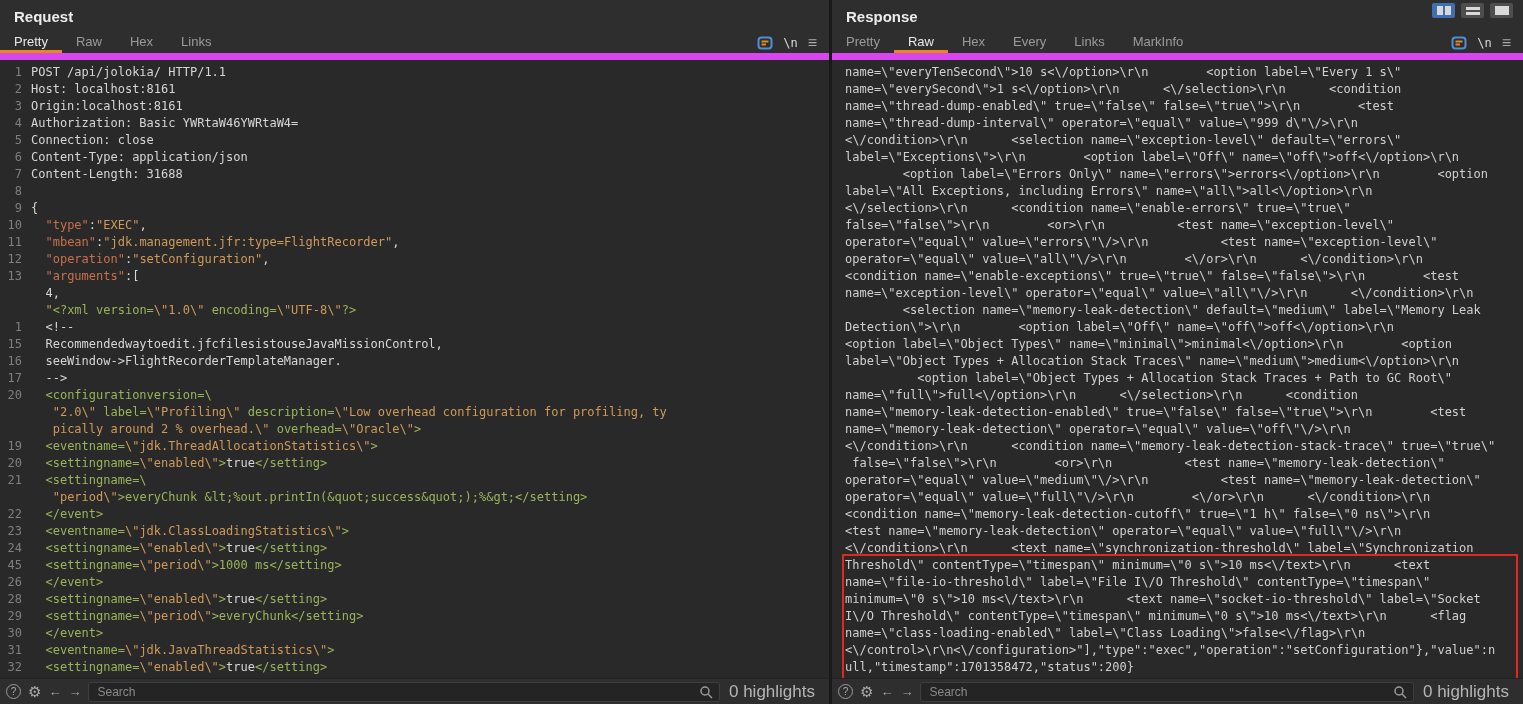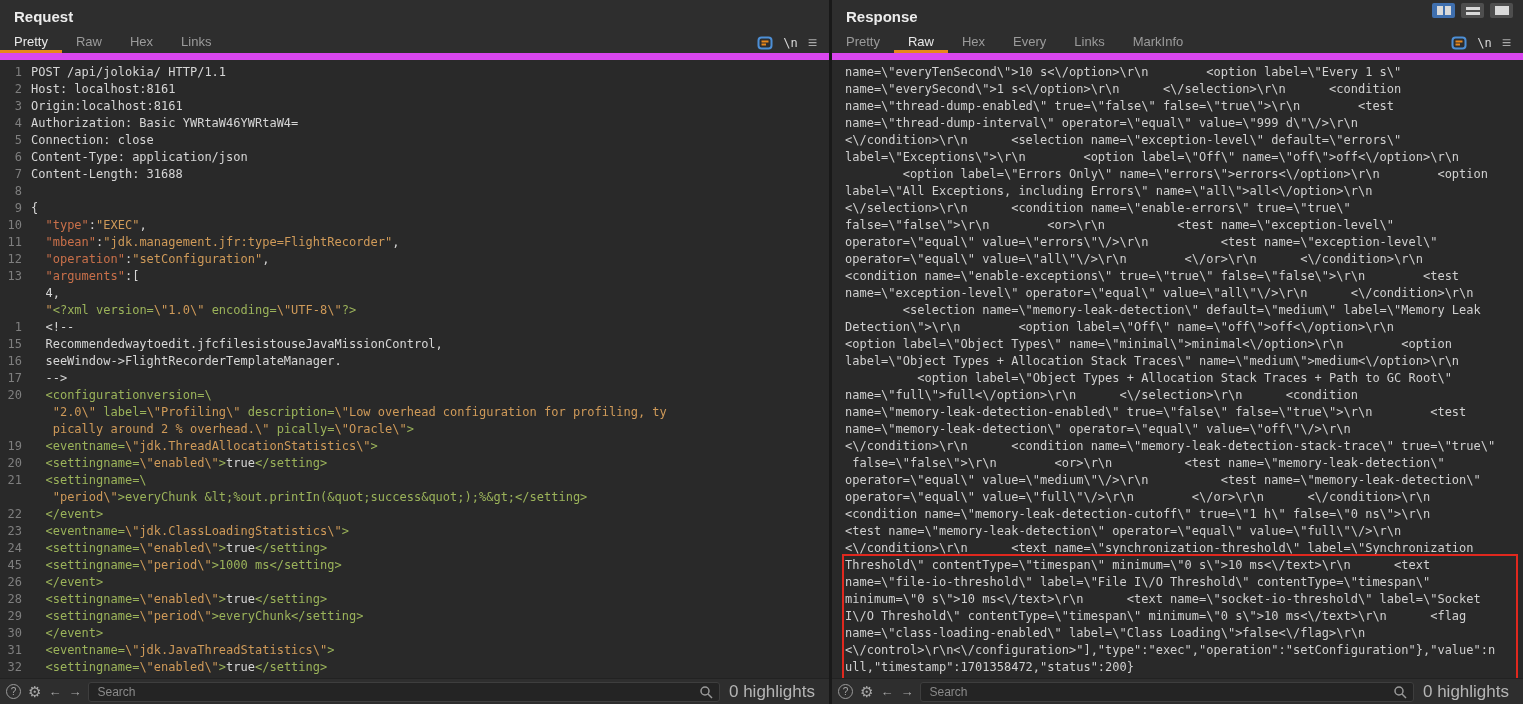--- a/index.html
+++ b/index.html
@@ -99,21 +99,21 @@
           <div class="line"><span class="ln">12</span><span class="lc"><span class="t-p">  </span><span class="t-k">"operation"</span><span class="t-p">:</span><span class="t-s">"setConfiguration"</span><span class="t-p">,</span></span></div>
           <div class="line"><span class="ln">13</span><span class="lc"><span class="t-p">  </span><span class="t-k">"arguments"</span><span class="t-p">:[</span></span></div>
           <div class="line"><span class="ln"></span><span class="lc"><span class="t-p">  4,</span></span></div>
           <div class="line"><span class="ln"></span><span class="lc"><span class="t-s">  "</span><span class="t-g">&lt;?xml version=</span><span class="t-s">\"1.0\"</span><span class="t-g"> encoding=</span><span class="t-s">\"UTF-8\"</span><span class="t-g">?&gt;</span></span></div>
           <div class="line"><span class="ln">1</span><span class="lc"><span class="t-p">  &lt;!--</span></span></div>
           <div class="line"><span class="ln">15</span><span class="lc"><span class="t-p">  Recommendedwaytoedit.jfcfilesistouseJavaMissionControl,</span></span></div>
           <div class="line"><span class="ln">16</span><span class="lc"><span class="t-p">  seeWindow-&gt;FlightRecorderTemplateManager.</span></span></div>
           <div class="line"><span class="ln">17</span><span class="lc"><span class="t-p">  --&gt;</span></span></div>
           <div class="line"><span class="ln">20</span><span class="lc"><span class="t-p">  </span><span class="t-g">&lt;configurationversion=\</span></span></div>
           <div class="line"><span class="ln"></span><span class="lc"><span class="t-p">   </span><span class="t-s">"2.0\"</span><span class="t-g"> label=</span><span class="t-s">\"Profiling\"</span><span class="t-g"> description=</span><span class="t-s">\"Low overhead configuration for profiling, ty</span></span></div>
-          <div class="line"><span class="ln"></span><span class="lc"><span class="t-p">   </span><span class="t-s">pically around 2 % overhead.\"</span><span class="t-g"> pically=</span><span class="t-s">\"Oracle\"</span><span class="t-g">&gt;</span></span></div>
+          <div class="line"><span class="ln"></span><span class="lc"><span class="t-p">   </span><span class="t-s">pically around 2 % overhead.\"</span><span class="t-g"> overhead=</span><span class="t-s">\"Oracle\"</span><span class="t-g">&gt;</span></span></div>
           <div class="line"><span class="ln">19</span><span class="lc"><span class="t-p">  </span><span class="t-g">&lt;eventname=</span><span class="t-s">\"jdk.ThreadAllocationStatistics\"</span><span class="t-g">&gt;</span></span></div>
           <div class="line"><span class="ln">20</span><span class="lc"><span class="t-p">  </span><span class="t-g">&lt;settingname=</span><span class="t-s">\"enabled\"</span><span class="t-g">&gt;</span><span class="t-p">true</span><span class="t-g">&lt;/setting&gt;</span></span></div>
           <div class="line"><span class="ln">21</span><span class="lc"><span class="t-p">  </span><span class="t-g">&lt;settingname=\</span></span></div>
           <div class="line"><span class="ln"></span><span class="lc"><span class="t-p">   </span><span class="t-s">"period\"</span><span class="t-g">&gt;</span><span class="t-g">everyChunk &amp;lt;%out.printIn(&amp;quot;success&amp;quot;);%&amp;gt;</span><span class="t-g">&lt;/setting&gt;</span></span></div>
           <div class="line"><span class="ln">22</span><span class="lc"><span class="t-p">  </span><span class="t-g">&lt;/event&gt;</span></span></div>
           <div class="line"><span class="ln">23</span><span class="lc"><span class="t-p">  </span><span class="t-g">&lt;eventname=</span><span class="t-s">\"jdk.ClassLoadingStatistics\"</span><span class="t-g">&gt;</span></span></div>
           <div class="line"><span class="ln">24</span><span class="lc"><span class="t-p">  </span><span class="t-g">&lt;settingname=</span><span class="t-s">\"enabled\"</span><span class="t-g">&gt;</span><span class="t-p">true</span><span class="t-g">&lt;/setting&gt;</span></span></div>
           <div class="line"><span class="ln">45</span><span class="lc"><span class="t-p">  </span><span class="t-g">&lt;settingname=</span><span class="t-s">\"period\"</span><span class="t-g">&gt;</span><span class="t-g">1000 ms</span><span class="t-g">&lt;/setting&gt;</span></span></div>
           <div class="line"><span class="ln">26</span><span class="lc"><span class="t-p">  </span><span class="t-g">&lt;/event&gt;</span></span></div>
           <div class="line"><span class="ln">28</span><span class="lc"><span class="t-p">  </span><span class="t-g">&lt;settingname=</span><span class="t-s">\"enabled\"</span><span class="t-g">&gt;</span><span class="t-p">true</span><span class="t-g">&lt;/setting&gt;</span></span></div>

